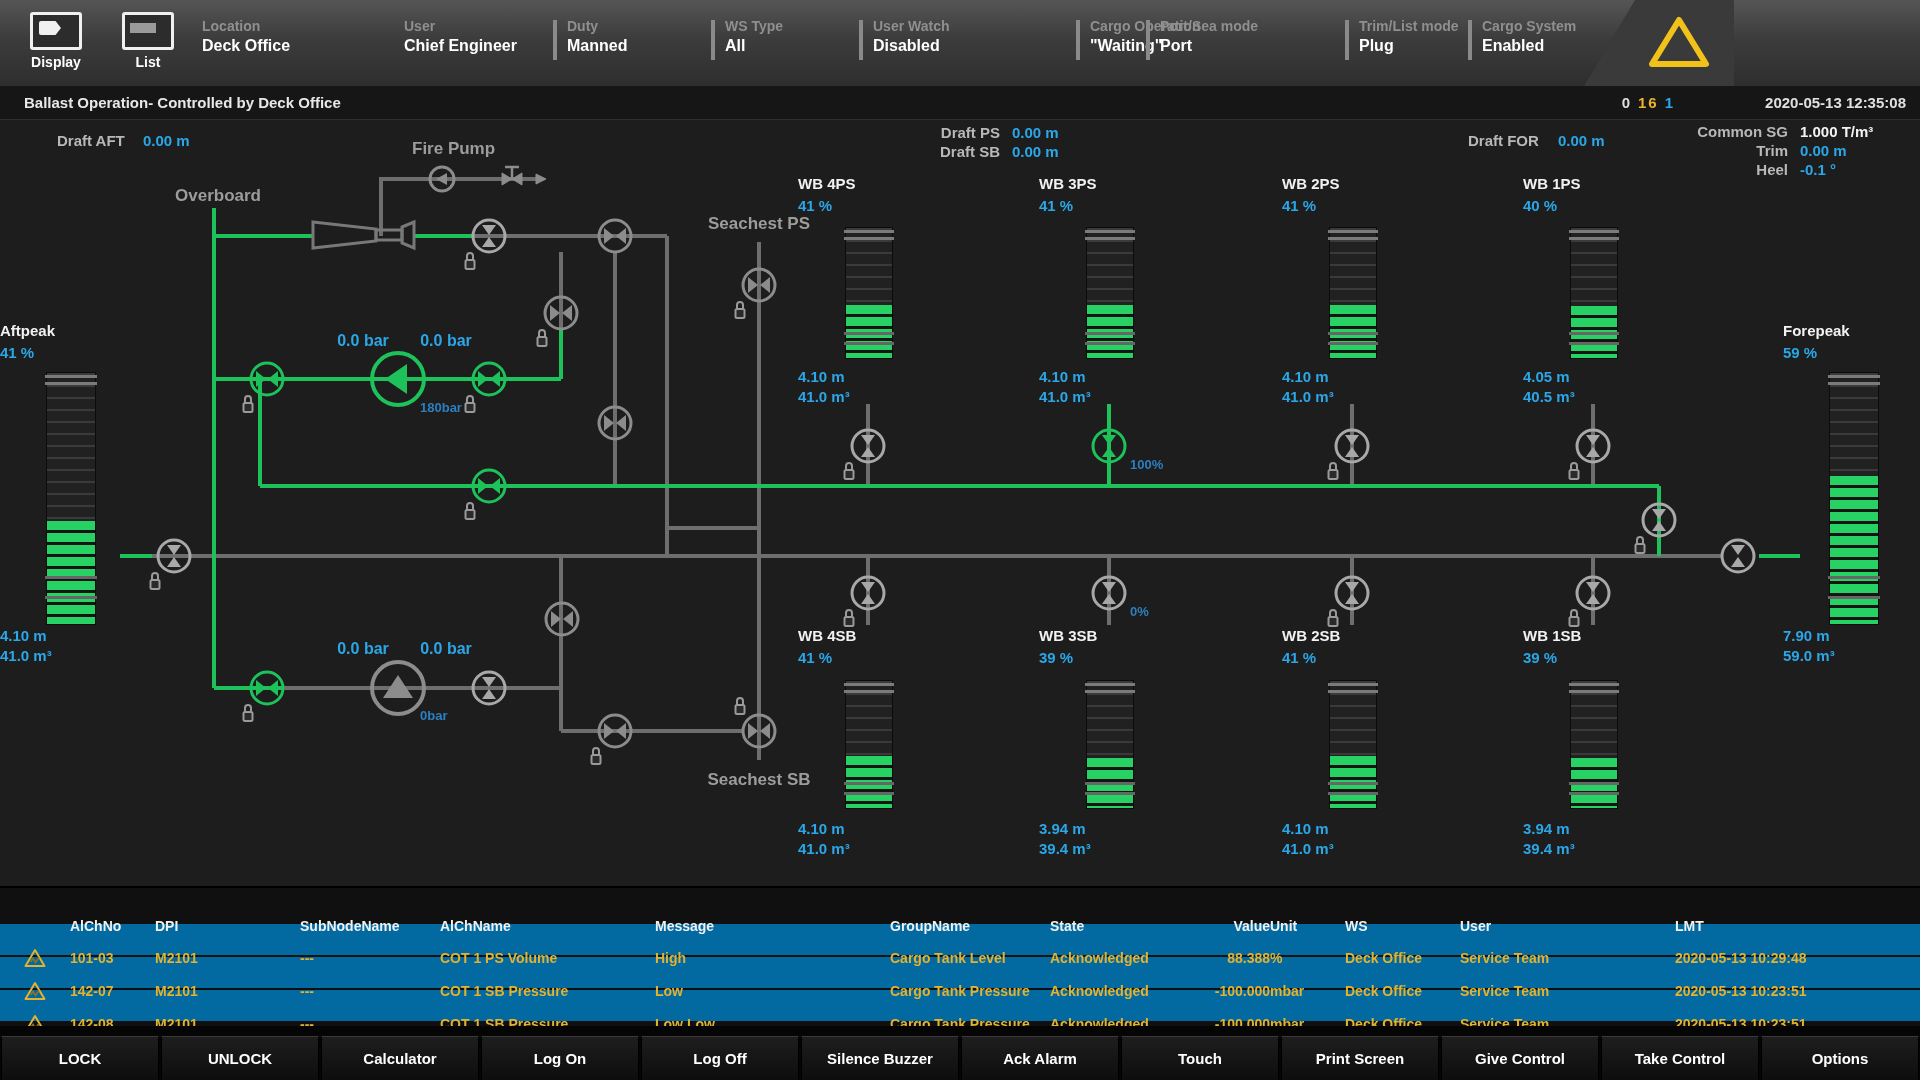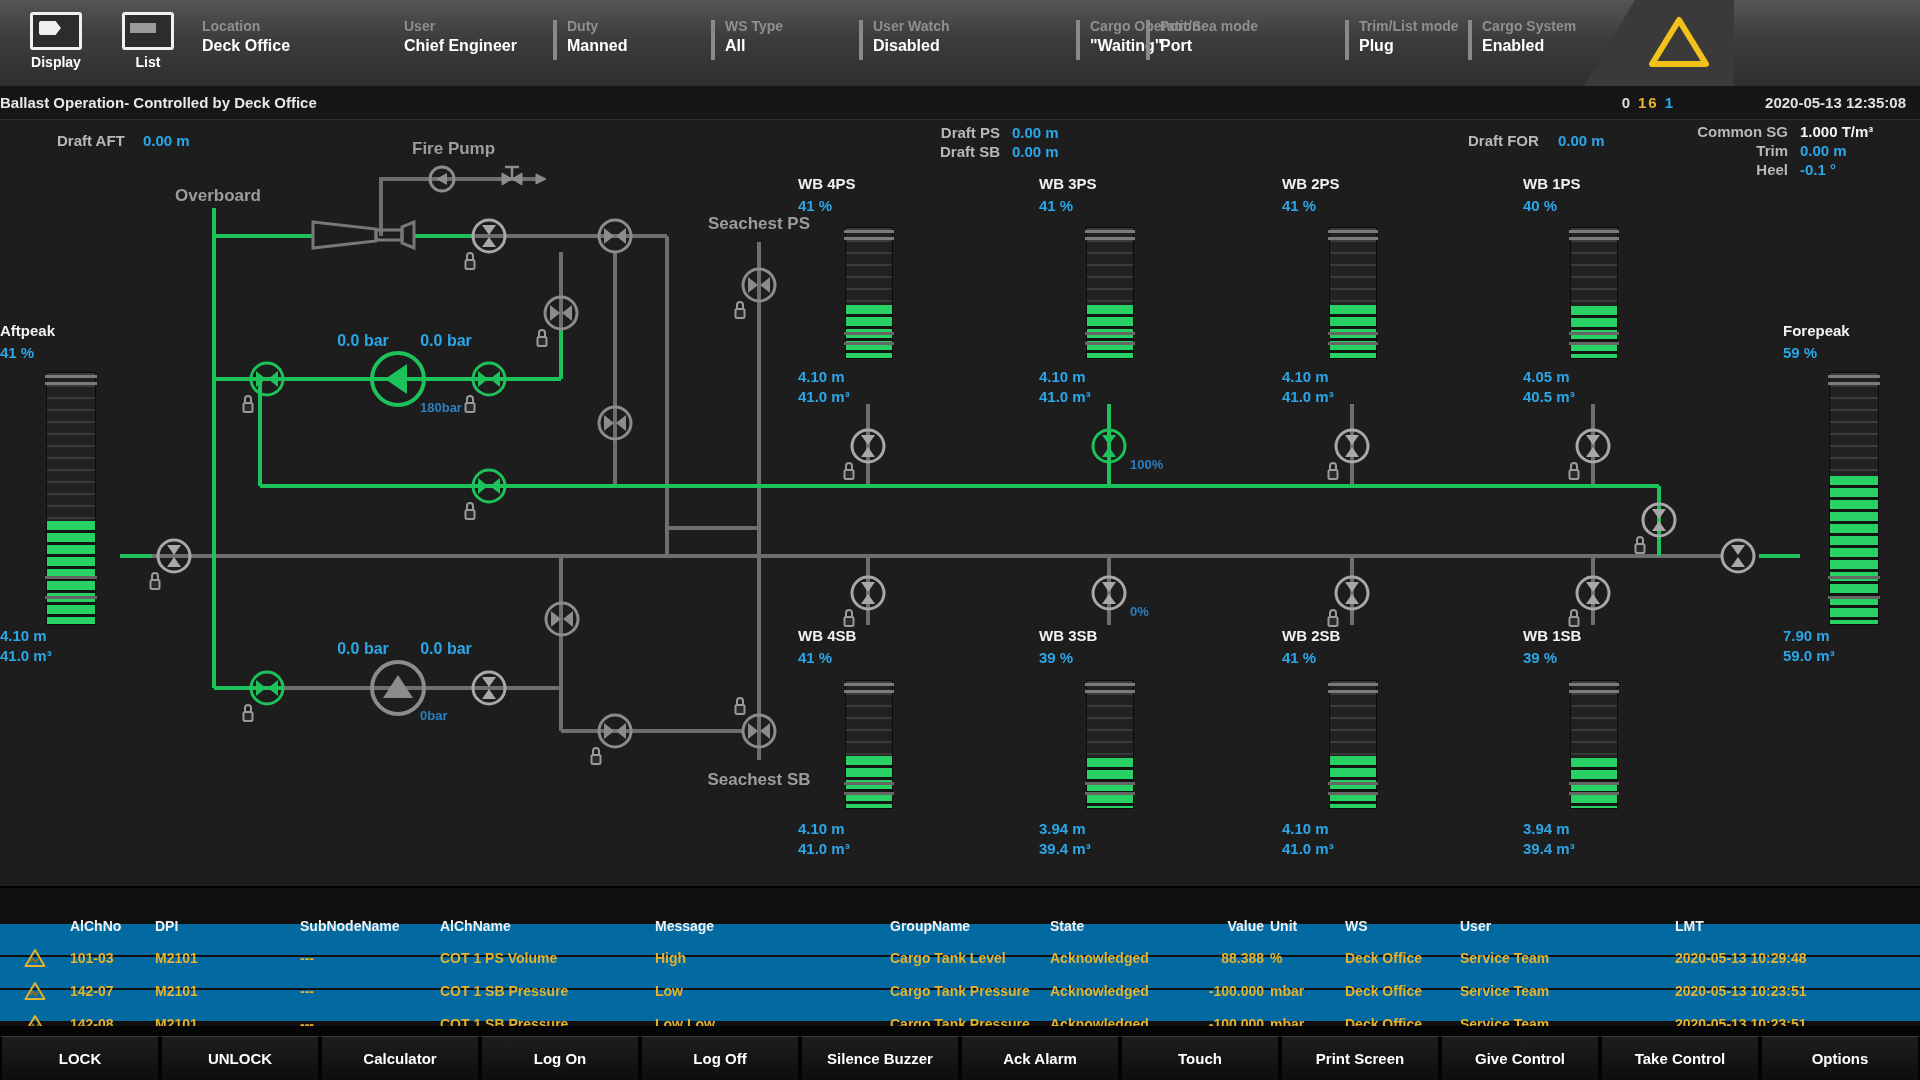--- a/index.html
+++ b/index.html
@@ -22,21 +22,21 @@
   .hfield .flab{color:#8f8f8f;font-weight:bold;font-size:14px;white-space:nowrap;}
   .hfield .fval{color:#fff;font-weight:bold;font-size:16px;white-space:nowrap;margin-top:3px;}
   #hdr-warn{position:absolute;right:186px;top:0;width:150px;height:86px;
     background:#3a3a3a;clip-path:polygon(34% 0,100% 0,100% 100%,0 100%);}
   #hdr-brand{position:absolute;right:0;top:0;width:186px;height:86px;background:#0a0a0a;
     display:flex;flex-direction:column;align-items:center;justify-content:center;}
   #brand-text{color:#fff;font-weight:bold;font-size:21px;letter-spacing:1px;}
   
   #titlebar{position:absolute;left:0;top:86px;width:1920px;height:33px;background:#161616;
     border-bottom:1px solid #000;display:flex;align-items:center;}
-  #page-title{color:#e8e8e8;font-weight:bold;font-size:15px;padding-left:0;flex:0 0 auto;}
+  #page-title{color:#e8e8e8;font-weight:bold;font-size:15px;padding-left:24px;flex:0 0 auto;}
   #tb-right{margin-left:auto;display:flex;align-items:center;gap:90px;padding-right:14px;}
   #alarm-counts{font-weight:bold;font-size:15px;letter-spacing:2px;}
   #alarm-counts .c-w{color:#dedede;} #alarm-counts .c-y{color:#eab42c;margin:0 6px;} #alarm-counts .c-b{color:#2ba7e8;}
   #datetime{color:#e0e0e0;font-weight:bold;font-size:15px;}
   
   #mimic{position:absolute;left:0;top:119px;width:1920px;height:767px;background:#1d1d1d;
     border-top:1px solid #2f2f2f;}
   .txt{position:absolute;font-weight:bold;white-space:nowrap;}
   .t-grey{color:#b8b8b8;font-size:15px;}
   .t-blue{color:#2ba7e8;font-size:15px;}
@@ -58,21 +58,21 @@
   .s-blue{fill:#2ba7e8;font-size:16px;}
   .s-sm{fill:#2c7fc0;font-size:13px;}
   
   #alarms{position:absolute;left:0;top:886px;width:1920px;height:140px;background:#101010;
     border-top:2px solid #000;}
   .arow{display:grid;grid-template-columns:70px 85px 145px 140px 215px 235px 160px 145px 75px 75px 115px 215px 1fr;
     align-items:center;height:30px;font-weight:bold;font-size:14px;}
   .arow.hdr{color:#f0f0f0;margin-top:4px;}
   .arow.dat{color:#e3b32f;height:31px;margin-top:2px;background:#0369a1;cursor:pointer;}
   .arow span{white-space:nowrap;overflow:hidden;margin-top:34px;}
-  .arow .num{text-align:right;padding-right:6px;}
+  .arow .num{text-align:right;}
   .aicon{display:flex;justify-content:center;}
   
   #toolbar{position:absolute;left:0;top:1026px;width:1920px;height:54px;background:#050505;}
   #toolbar-inner{position:absolute;left:0;top:10px;width:1920px;height:44px;display:flex;}
   .tbtn{flex:1;margin:0 1px;background:linear-gradient(#1e1e1e,#0d0d0d);
     border-top:1px solid #3a3a3a;border-left:1px solid #000;border-right:1px solid #000;
     color:#fff;font-weight:bold;font-size:15px;display:flex;align-items:center;justify-content:center;
     cursor:pointer;white-space:nowrap;}
 </style>
 </head>

